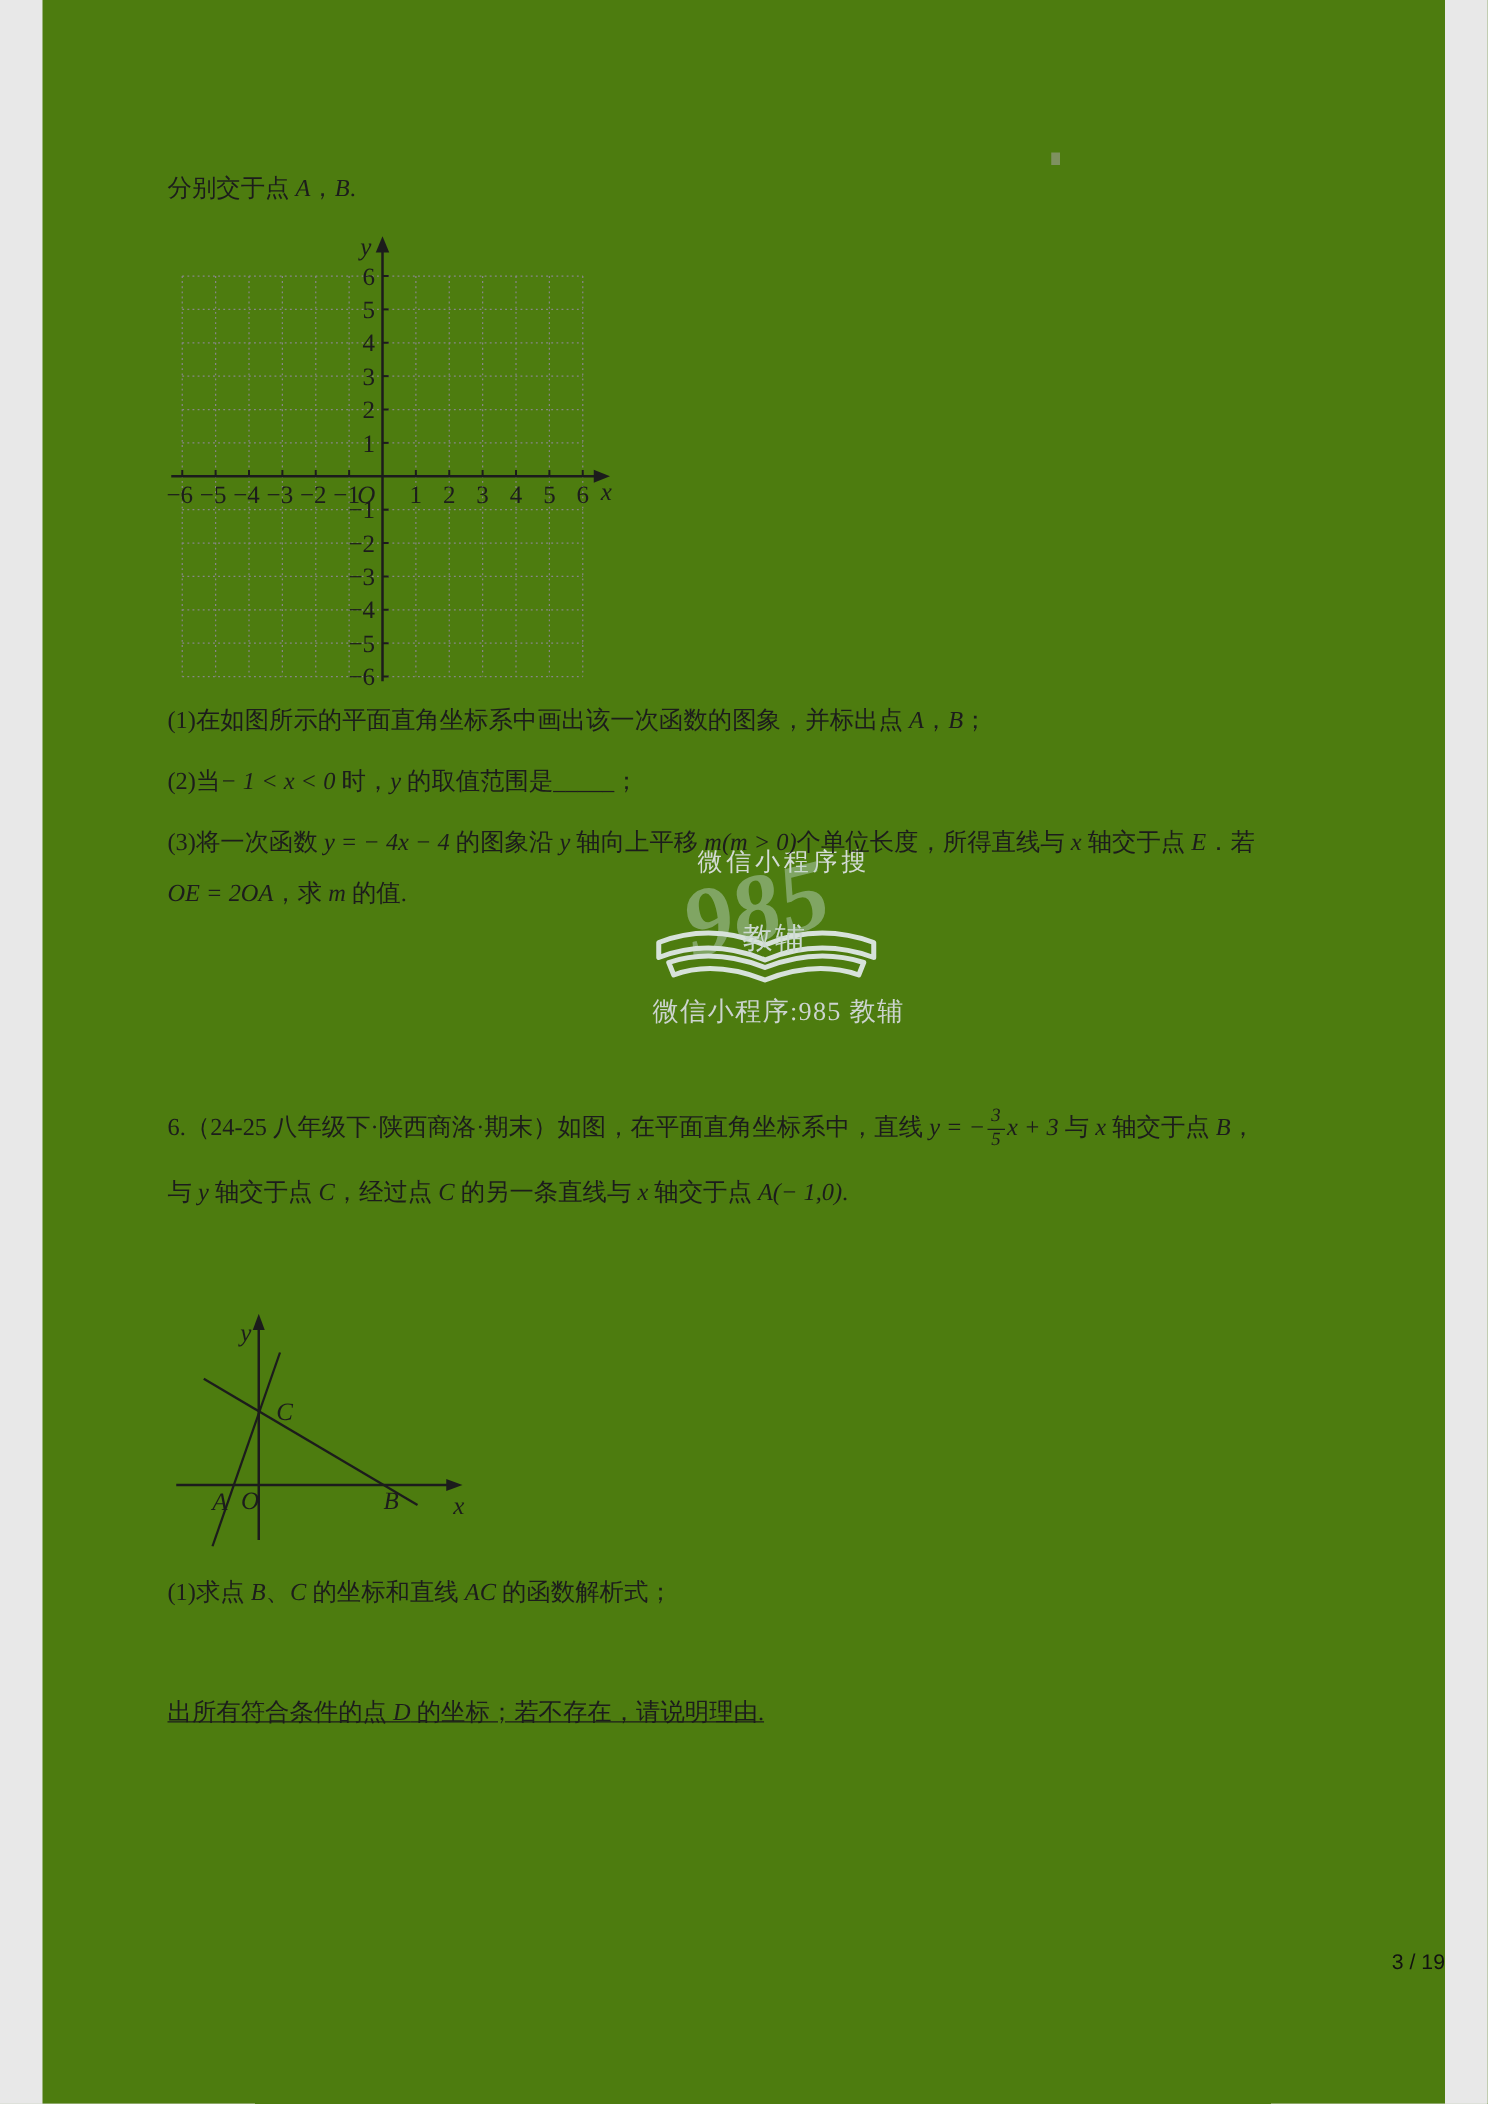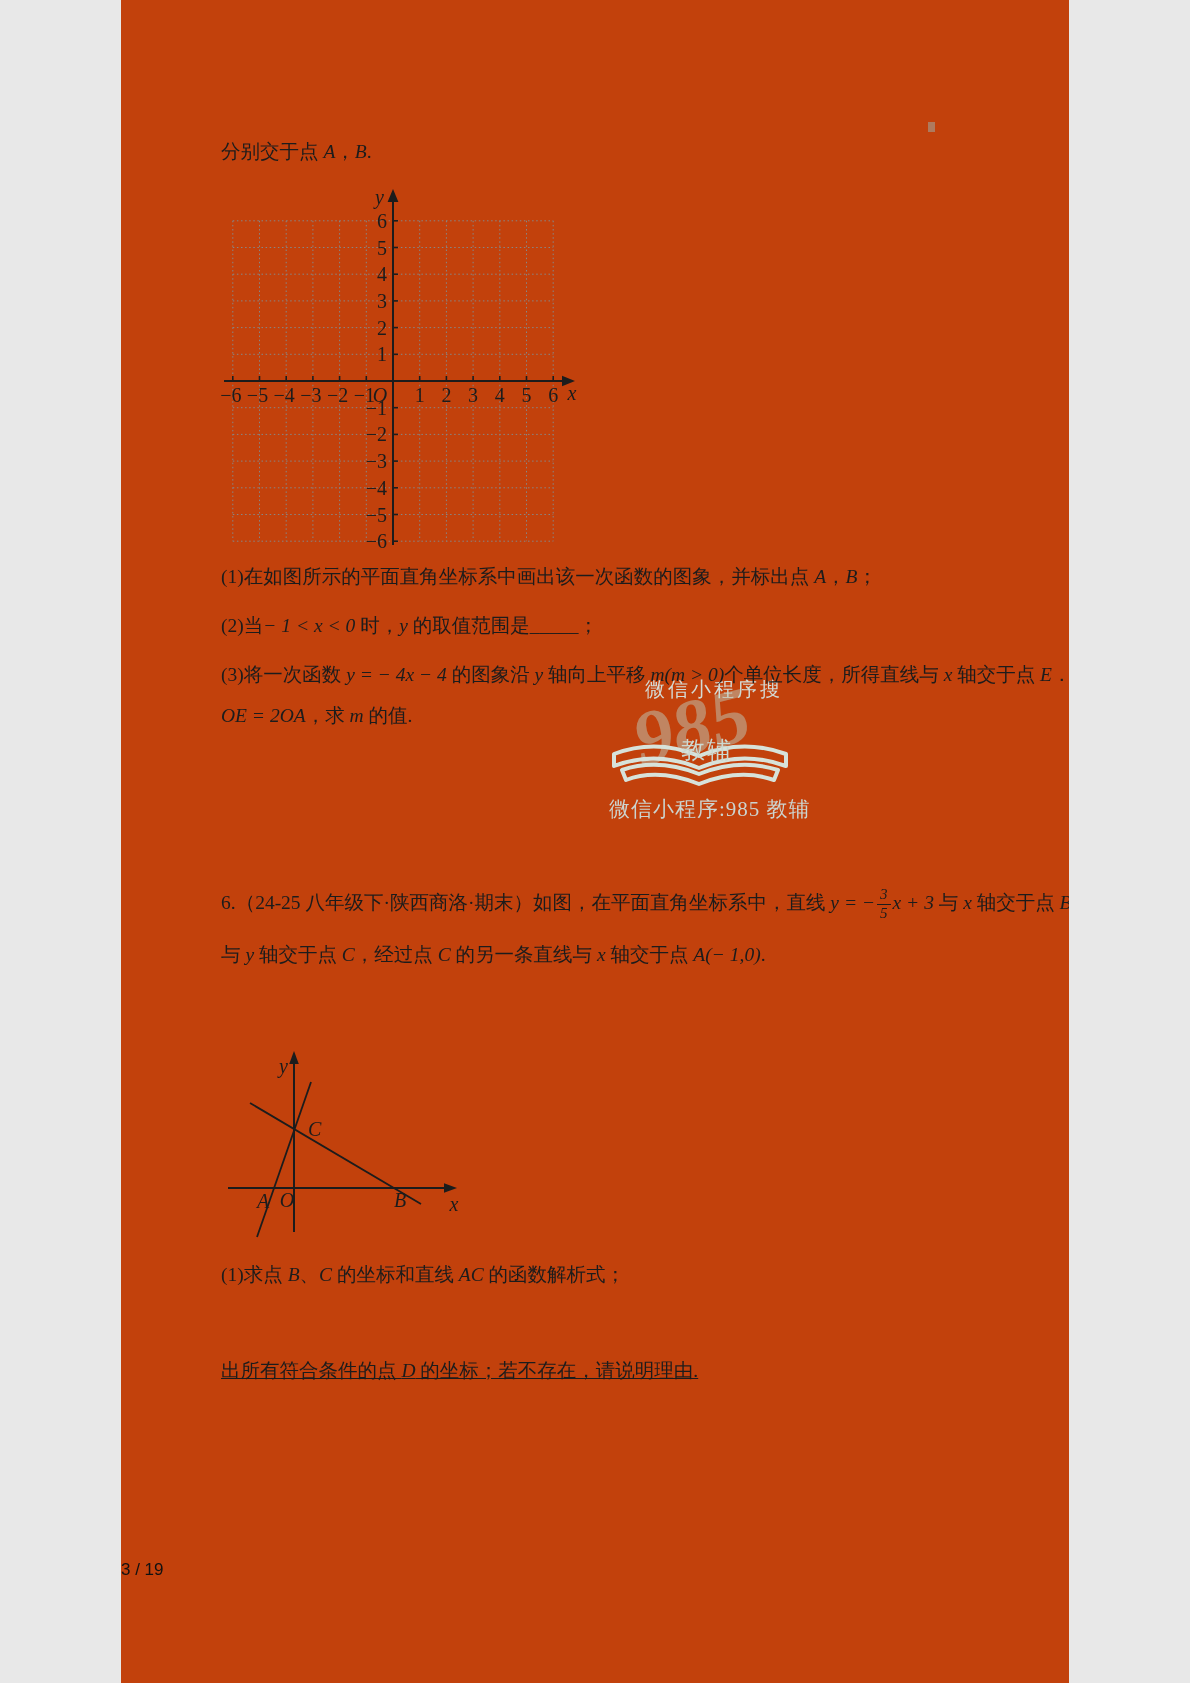--- a/index.html
+++ b/index.html
@@ -1,17 +1,17 @@
 <!DOCTYPE html>
 <html><head>
 <meta charset="utf-8">
 <style>
   html,body{margin:0;padding:0;background:#e8e8e8;}
   .page{
-    position:relative;width:948px;height:1683px;background:#c2410c;
+    position:relative;width:1122px;height:1683px;background:#4d7c0f;
     font-family:"Liberation Serif","DejaVu Serif",serif;color:#1c1c1c;
     margin:0 auto;overflow:hidden;
   }
   .line{position:absolute;left:100px;font-size:19.5px;line-height:27px;white-space:nowrap;z-index:3;}
   .math{font-style:italic;font-family:"Liberation Serif","DejaVu Serif",serif;}
   .frac{display:inline-block;vertical-align:middle;text-align:center;font-style:italic;
         font-size:15px;line-height:1.05;margin:0 2px;}
   .frac .num{display:block;border-bottom:1.4px solid #1c1c1c;padding:0 3px 1px;}
   .frac .den{display:block;padding-top:1px;}
   .tall{line-height:54px;height:54px;}
@@ -24,21 +24,21 @@
   .ital{font-style:italic;}
   
   .wm{position:absolute;z-index:1;pointer-events:none;}
   .wm-search{left:524px;top:676px;font-size:20px;letter-spacing:3px;color:#d4dbd6;}
   .wm-logo{left:512px;top:682px;font-size:78px;font-style:italic;font-weight:bold;
            color:#bfd8ca;opacity:.45;transform:rotate(-14deg);font-family:"Liberation Serif",serif;}
   .wm-sub{left:560px;top:734px;font-size:24px;letter-spacing:2px;color:#ccd9d1;z-index:2;}
   .wm-book{left:485px;top:736px;}
   .wm-bottom{left:488px;top:795px;font-size:21px;letter-spacing:1px;color:#ccd4cf;}
   .artifact{position:absolute;left:807px;top:122px;width:7px;height:10px;background:#a0a096;opacity:.6;z-index:1;}
-  .pagenum{position:absolute;top:1560px;left:0;width:100%;text-align:left;
+  .pagenum{position:absolute;top:1560px;left:0;width:100%;text-align:right;
            font-family:"Liberation Sans","DejaVu Sans",sans-serif;font-size:17px;color:#111;z-index:3;}
 </style>
 </head>
 <body>
 
 <div class="page">
 
   <div class="artifact"></div>
 
   <div class="line" style="top:138px;"><span>分别交于点 </span><span class="math">A</span><span>，</span><span class="math">B</span><span>.</span></div>

